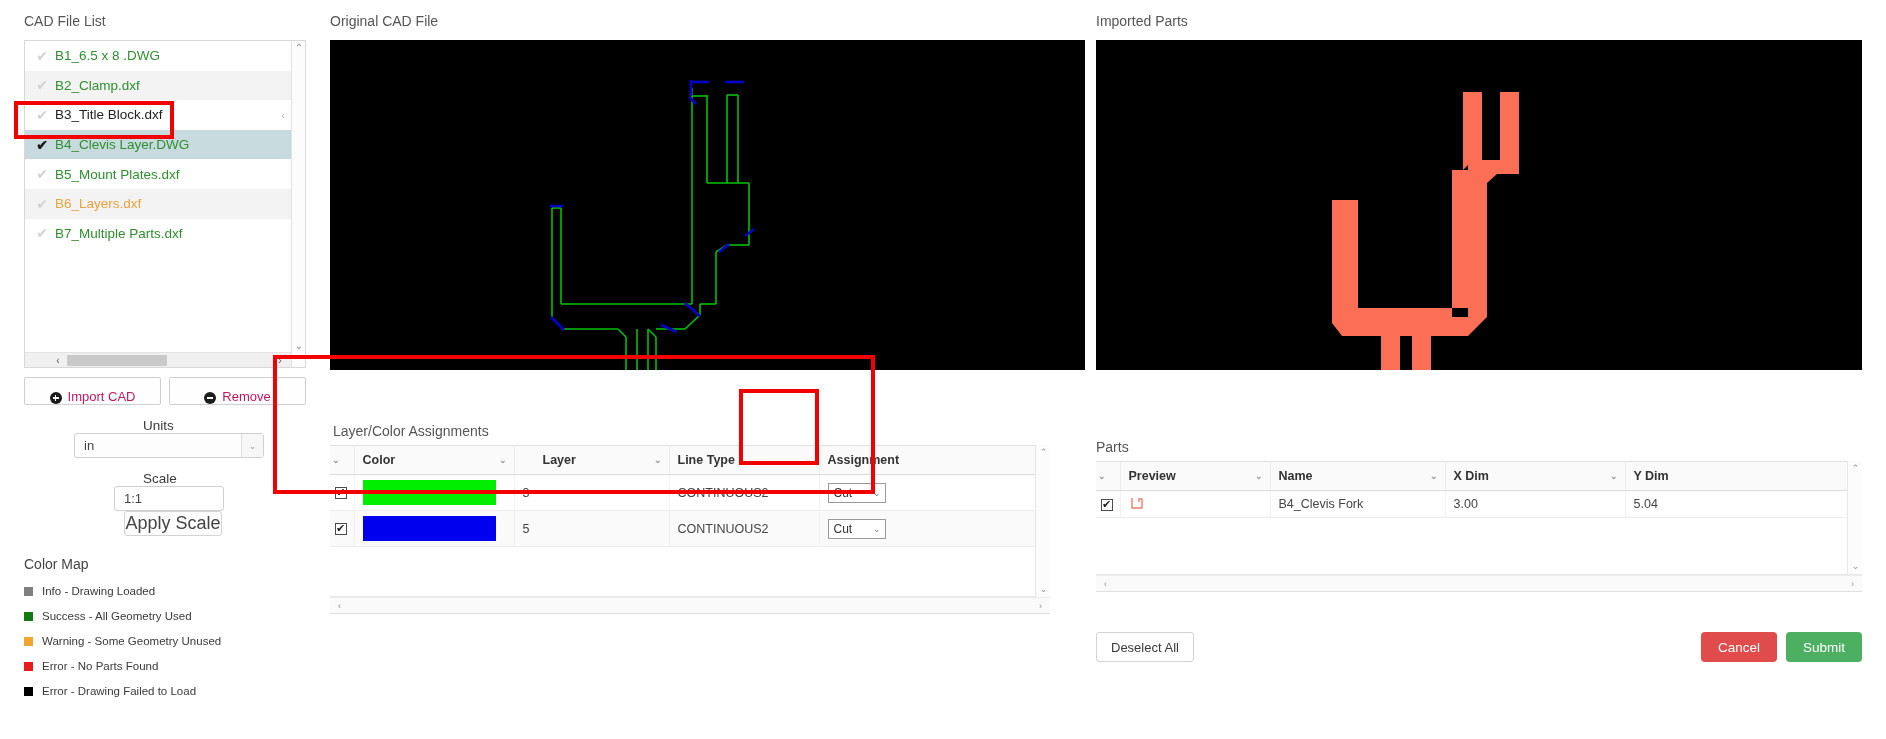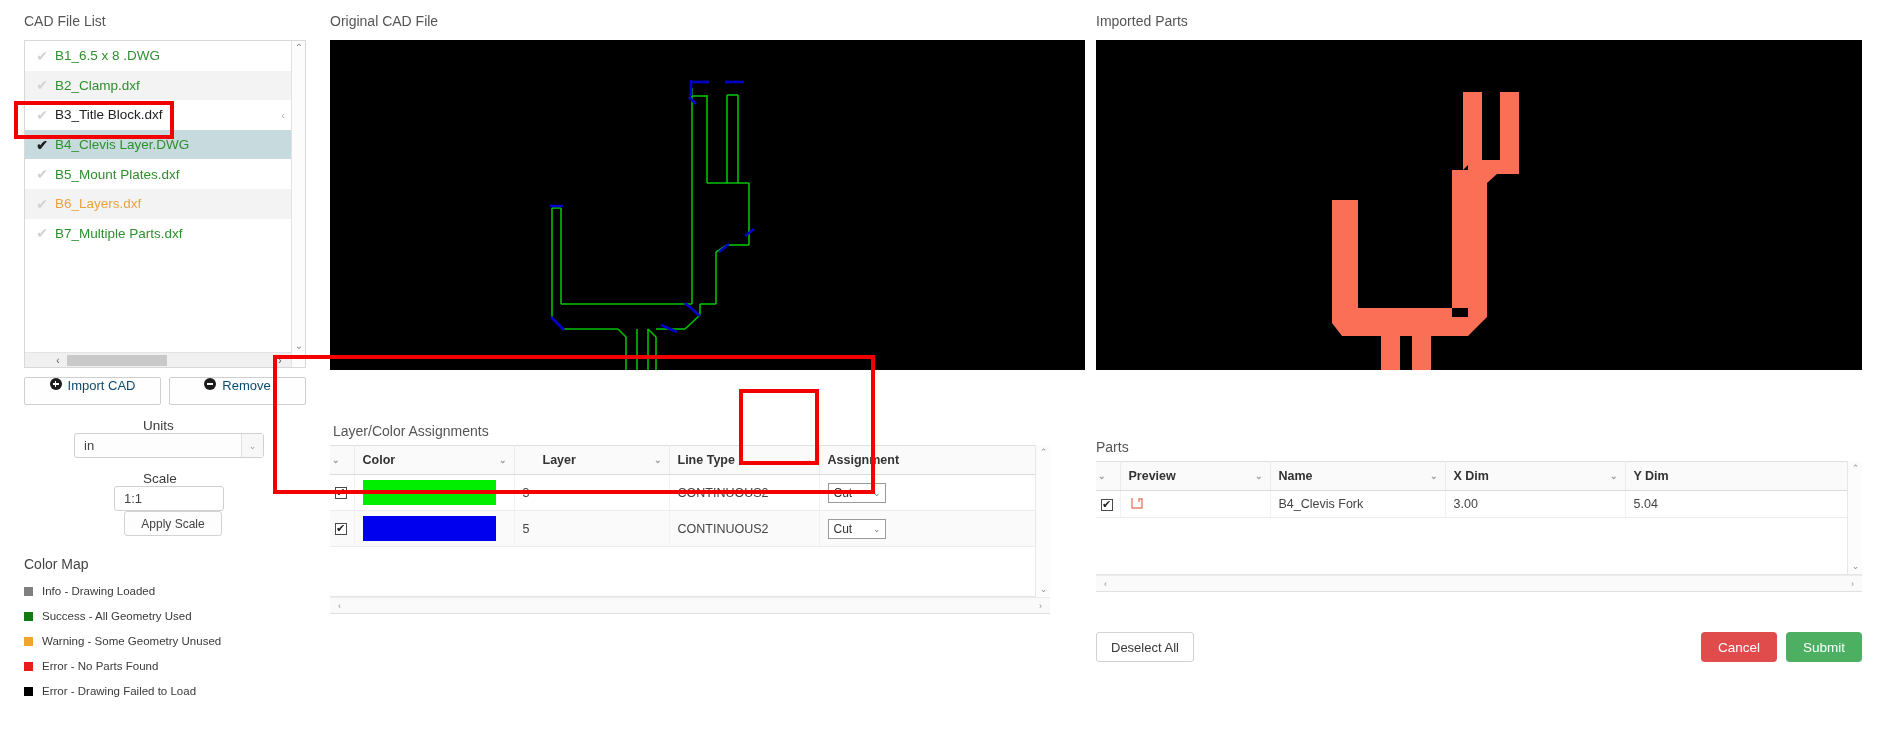--- a/index.html
+++ b/index.html
@@ -85,23 +85,23 @@
     position: absolute; left: 42px; top: 2px; width: 100px; height: 11px;
     background: #c9c9c9; border-radius: 1px;
   }
 
   .btn-row { display: flex; gap: 8px; margin-top: 9px; width: 282px; }
   .btn {
     flex: 1 1 0;
     height: 28px;
     border: 1px solid #cfcfcf;
     background: #fefefe;
-    color: #0c4a6e;
+    color: #be185d;
     font-size: 13px;
-    display: flex; align-items: flex-start; justify-content: center; gap: 6px;
+    display: flex; align-items: flex-end; justify-content: center; gap: 6px;
     border-radius: 2px;
     cursor: pointer;
     white-space: nowrap;
   }
   .glyph-circle {
     display: inline-block; width: 12px; height: 12px; border-radius: 50%;
     background: #1c1c1c; position: relative;
   }
   .glyph-circle::before {
     content: ""; position: absolute; left: 3px; top: 5.2px;
@@ -132,21 +132,21 @@
   .text-input {
     height: 25px; width: 110px;
     border: 1px solid #d0d0d0; border-radius: 3px;
     background: #fff; padding-left: 9px; font-size: 13px; color: #444;
     display: flex; align-items: center;
   }
   .small-btn {
     margin-left: 8px;
     height: 25px; width: 98px;
     border: 1px solid #d3d3d3; border-radius: 3px;
-    background: #fdfdfd; font-size: 12px; color: #444;
+    background: #fdfdfd; font-size: 18px; color: #444;
     display: flex; align-items: center; justify-content: center;
     cursor: pointer;
   }
 
   .colormap-title { margin-top: 20px; font-size: 14px; color: #444; }
   .cm-item { display: flex; align-items: center; margin-top: 13px; }
   .cm-swatch { width: 9px; height: 9px; margin-right: 9px; flex: 0 0 9px; }
   .cm-label { font-size: 11.5px; color: #3a3a3a; white-space: nowrap; }
 
   

